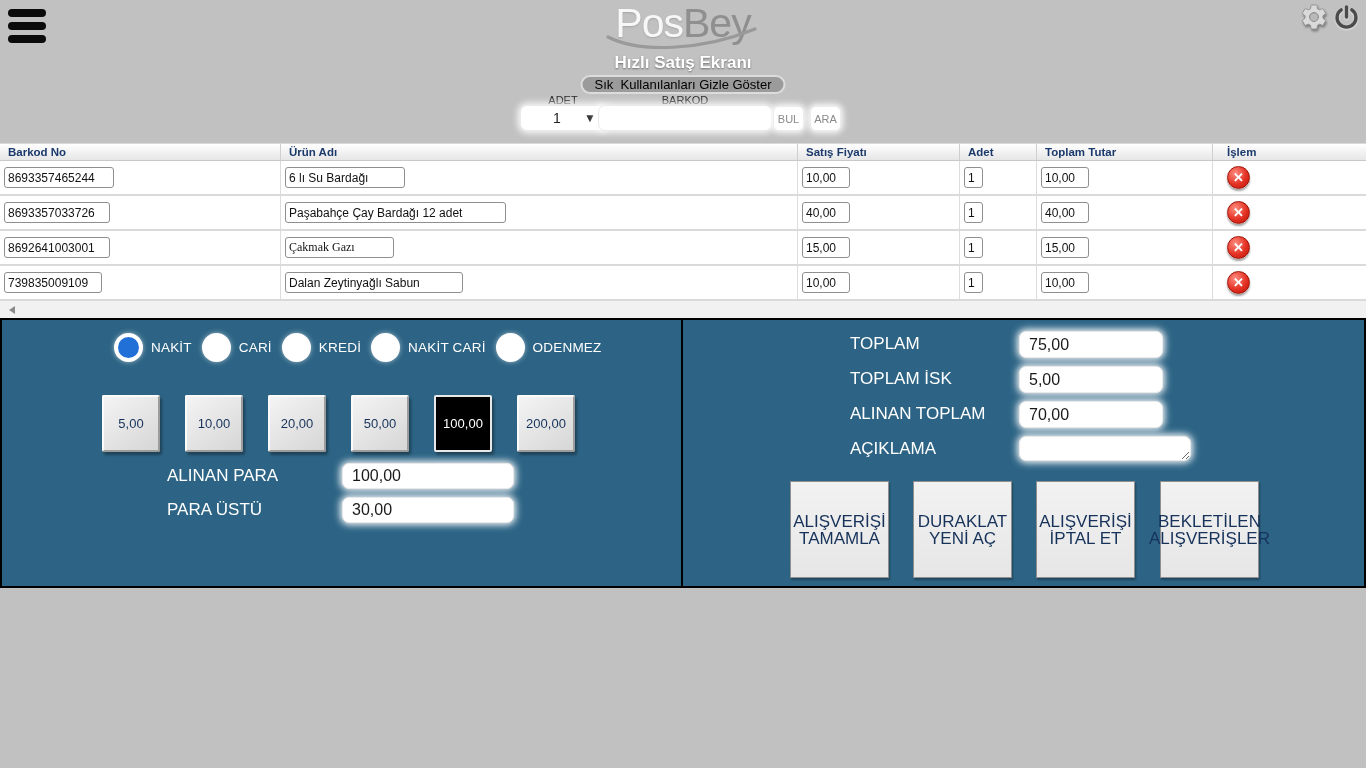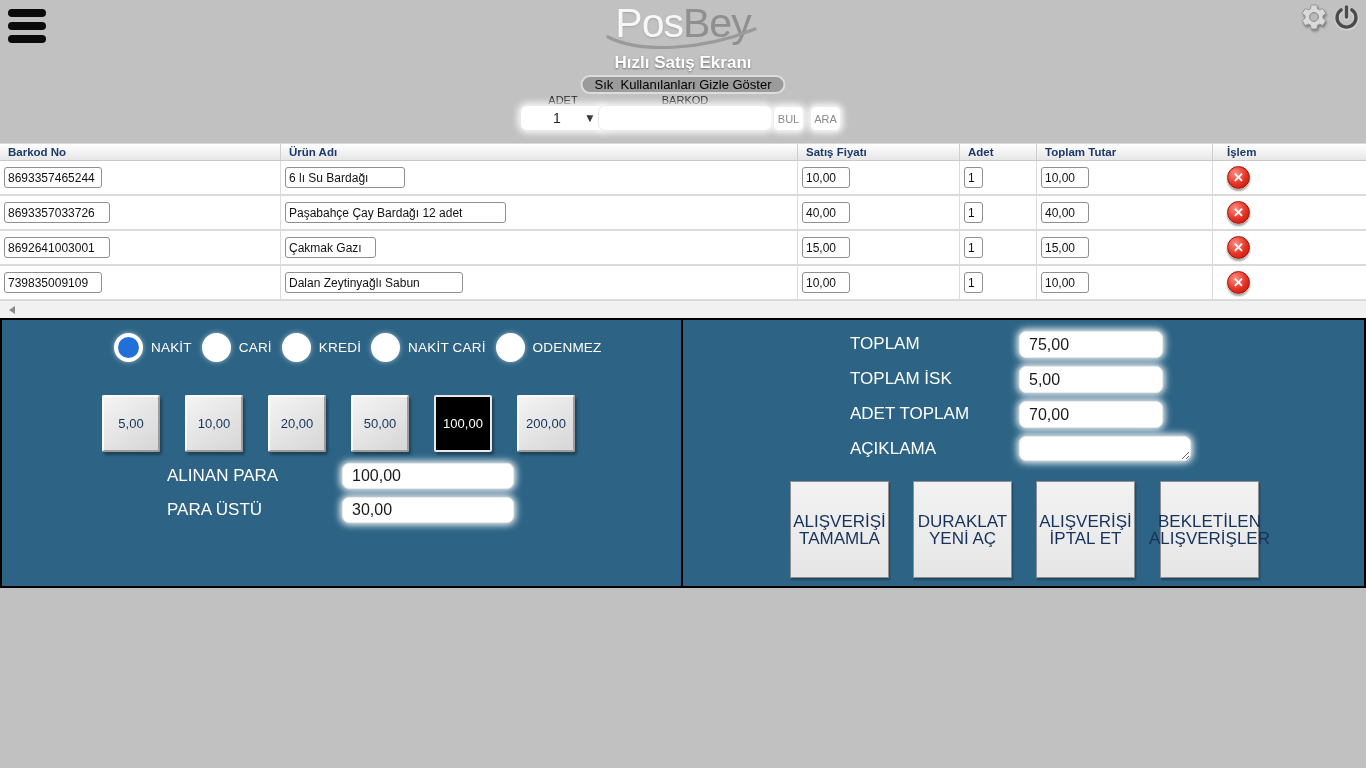--- a/index.html
+++ b/index.html
@@ -160,21 +160,21 @@
       <div class="hc c-barkod">Barkod No</div>
       <div class="hc c-urun">Ürün Adı</div>
       <div class="hc c-fiyat">Satış Fiyatı</div>
       <div class="hc c-adet">Adet</div>
       <div class="hc c-toplam">Toplam Tutar</div>
       <div class="hc c-islem" style="padding-left:8px">İşlem</div>
     </div>
 
     <div class="grid-row">
       <div class="c c-barkod">
-          <input class="cell-input autosize" value="8693357465244" style="width: 98px;">
+          <input class="cell-input autosize" value="8693357465244" style="width: 110px;">
         </div>
       <div class="c c-urun">
           <input class="cell-input autosize" value="6 lı Su Bardağı" style="width: 120px;">
         </div>
       <div class="c c-fiyat">
           <input class="cell-input autosize" value="10,00" style="width: 48px;">
         </div>
       <div class="c c-adet">
           <input class="cell-input autosize" value="1" style="width: 19px;">
         </div>
@@ -205,21 +205,21 @@
       <div class="c c-islem">
           <button class="del-btn">✕</button>
         </div>
     </div>
 
     <div class="grid-row">
       <div class="c c-barkod">
           <input class="cell-input autosize" value="8692641003001" style="width: 106px;">
         </div>
       <div class="c c-urun">
-          <input class="cell-input autosize" value="Çakmak Gazı" style="width: 91px;">
+          <input class="cell-input autosize" value="Çakmak Gazı" style="width: 109px; font-family: Liberation Serif, serif;">
         </div>
       <div class="c c-fiyat">
           <input class="cell-input autosize" value="15,00" style="width: 48px;">
         </div>
       <div class="c c-adet">
           <input class="cell-input autosize" value="1" style="width: 19px;">
         </div>
       <div class="c c-toplam">
           <input class="cell-input autosize" value="15,00" style="width: 48px;">
         </div>
@@ -295,21 +295,21 @@
       <input class="cash-input paraustu-input glowbox" value="30,00" style="">
     </div>
 
     <div class="panel-right">
       <div class="sum-label" style="top:14px">TOPLAM</div>
       <input class="sum-input glowbox" style="top: 11px;" value="75,00">
 
       <div class="sum-label" style="top:49px">TOPLAM İSK</div>
       <input class="sum-input glowbox" style="top: 46px;" value="5,00">
 
-      <div class="sum-label" style="top:84px">ADET TOPLAM</div>
+      <div class="sum-label" style="top:84px">ALINAN TOPLAM</div>
       <input class="sum-input glowbox" style="top: 81px;" value="70,00">
 
       <div class="sum-label" style="top:119px">AÇIKLAMA</div>
       <textarea class="sum-textarea glowbox" style="top: 116px;"></textarea>
 
       <button class="action-btn ab1">ALIŞVERİŞİ TAMAMLA</button>
       <button class="action-btn ab2">DURAKLAT YENİ AÇ</button>
       <button class="action-btn ab3">ALIŞVERİŞİ İPTAL ET</button>
       <button class="action-btn ab4">BEKLETİLEN ALIŞVERİŞLER</button>
     </div>

